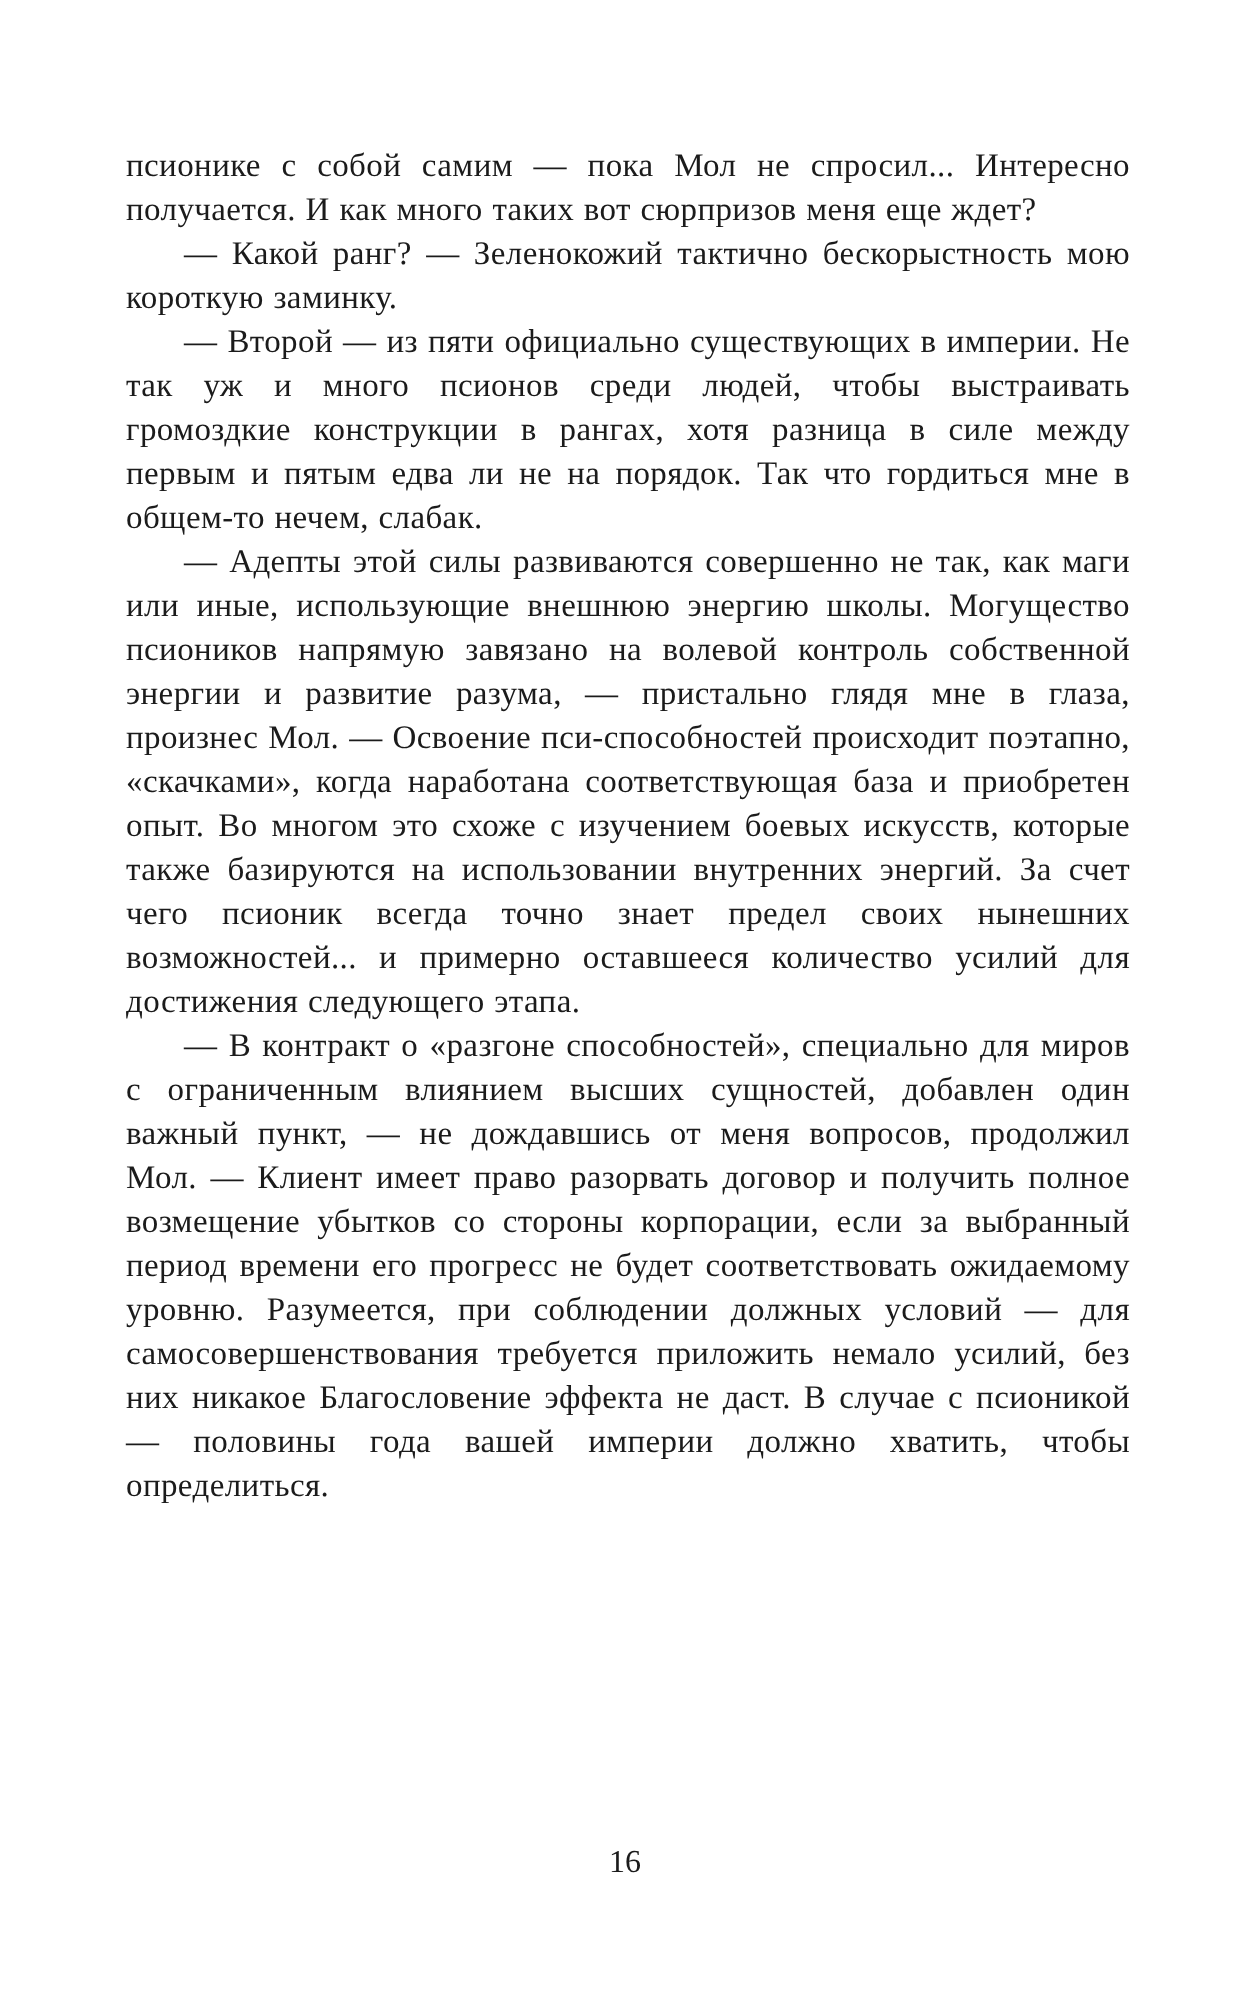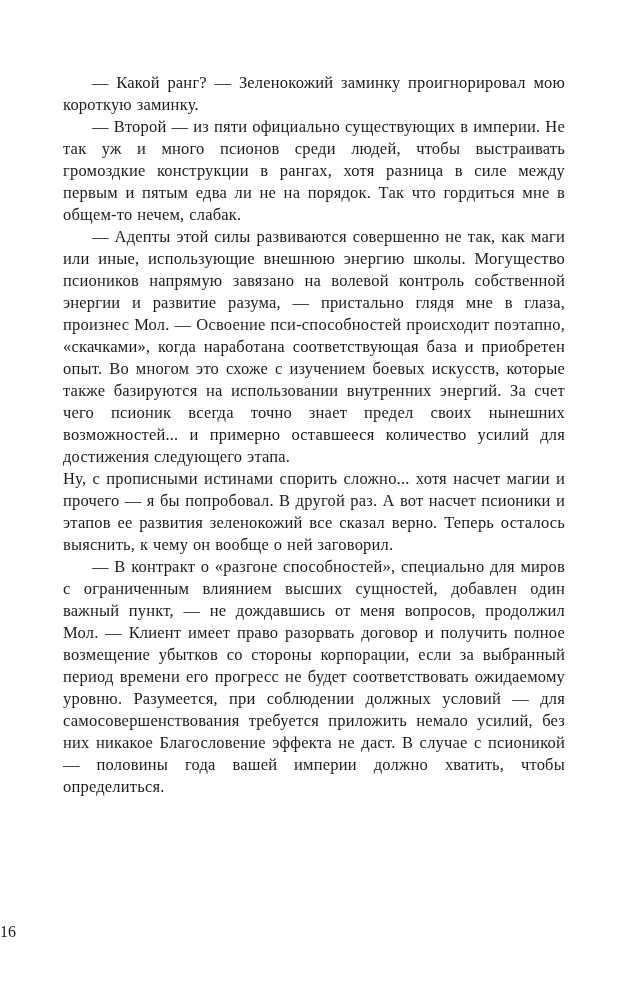--- a/index.html
+++ b/index.html
@@ -34,31 +34,31 @@
     -webkit-hyphens: auto;
   }
   p.para.indent {
     text-indent: 29px;
   }
   .page-number {
     position: absolute;
     top: 922px;
     left: 0;
     width: 625px;
-    text-align: left;
+    text-align: center;
     font-size: 16px;
     line-height: 20px;
     color: #1b1b1b;
   }
 </style>
 </head>
 <body>
 
 <div class="page">
   <div class="text-block">
-      <p class="para indent" lang="ru">— Какой ранг? — Зеленокожий заминку проигнорировал мою короткую заминку.</p>
+      <p class="para" lang="ru">псионике с собой самим — пока Мол не спросил... Интересно получается. И как много таких вот сюрпризов меня еще ждет?</p>
+      <p class="para indent" lang="ru">— Какой ранг? — Зеленокожий тактично бескорыстность мою короткую заминку.</p>
       <p class="para indent" lang="ru">— Второй — из пяти официально существующих в империи. Не так уж и много псионов среди людей, чтобы выстраивать громоздкие конструкции в рангах, хотя разница в силе между первым и пятым едва ли не на порядок. Так что гордиться мне в общем-то нечем, слабак.</p>
       <p class="para indent" lang="ru">— Адепты этой силы развиваются совершенно не так, как маги или иные, использующие внешнюю энергию школы. Могущество псиоников напрямую завязано на волевой контроль собственной энергии и развитие разума, — пристально глядя мне в глаза, произнес Мол. — Освоение пси-способностей происходит поэтапно, «скачками», когда наработана соответствующая база и приобретен опыт. Во многом это схоже с изучением боевых искусств, которые также базируются на использовании внутренних энергий. За счет чего псионик всегда точно знает предел своих нынешних возможностей... и примерно оставшееся количество усилий для достижения следующего этапа.</p>
-      <p class="para" lang="ru">Ну, с прописными истинами спорить сложно... хотя насчет магии и прочего — я бы попробовал. В другой раз. А вот насчет псионики и этапов ее развития зеленокожий все сказал верно. Теперь осталось выяснить, к чему он вообще о ней заговорил.</p>
       <p class="para indent" lang="ru">— В контракт о «разгоне способностей», специально для миров с ограниченным влиянием высших сущностей, добавлен один важный пункт, — не дождавшись от меня вопросов, продолжил Мол. — Клиент имеет право разорвать договор и получить полное возмещение убытков со стороны корпорации, если за выбранный период времени его прогресс не будет соответствовать ожидаемому уровню. Разумеется, при соблюдении должных условий — для самосовершенствования требуется приложить немало усилий, без них никакое Благословение эффекта не даст. В случае с псионикой — половины года вашей империи должно хватить, чтобы определиться.</p>
     </div>
   <div class="page-number">16</div>
 </div>
 
 </body></html>

